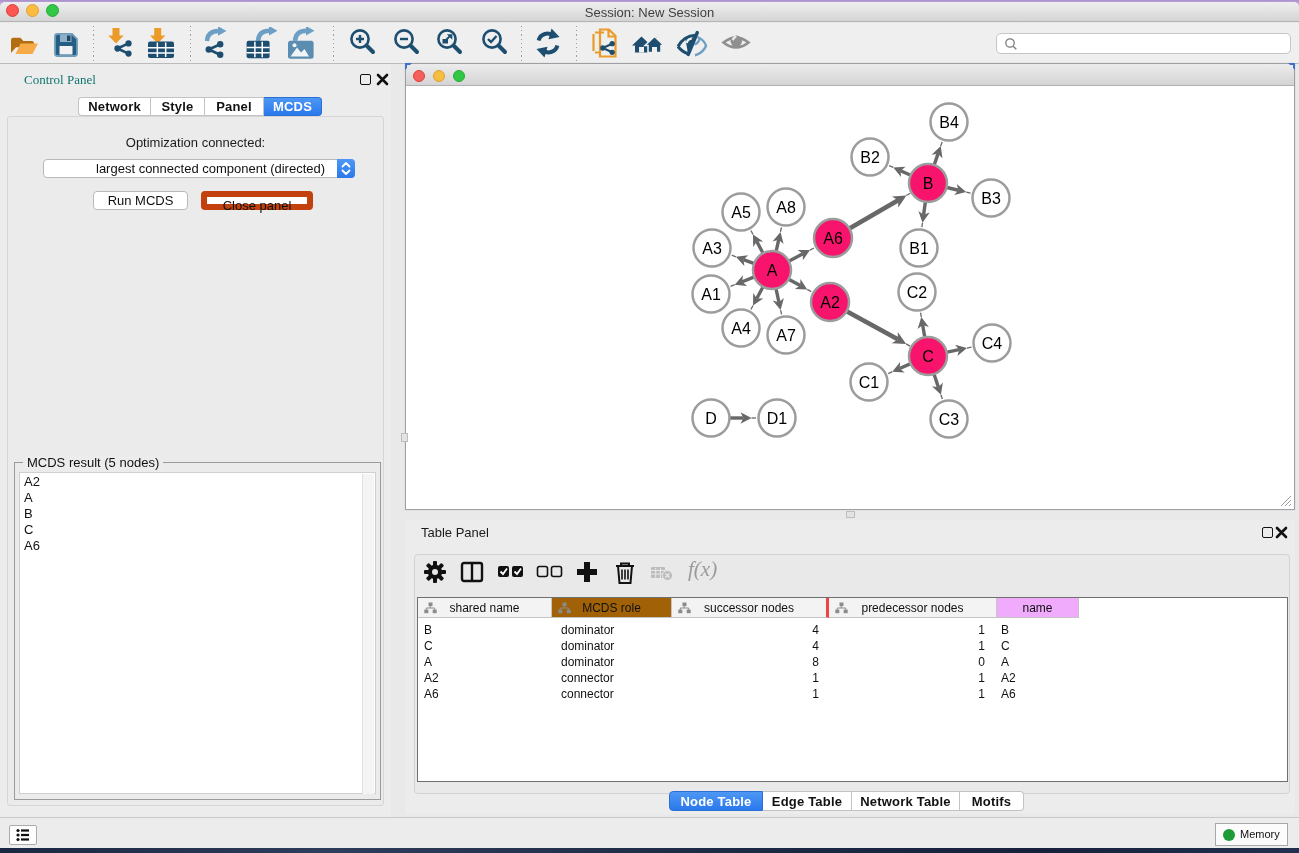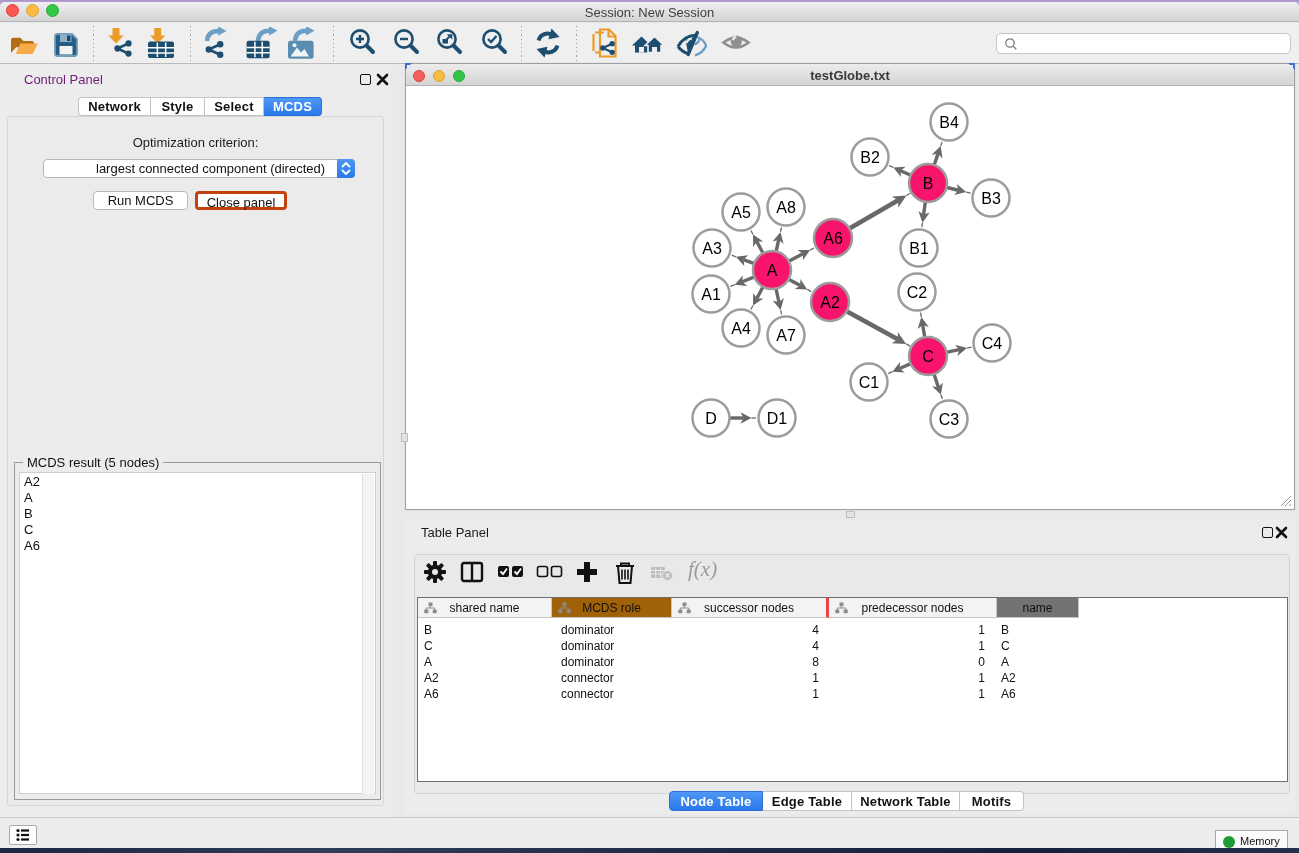--- a/index.html
+++ b/index.html
@@ -153,65 +153,64 @@
   </div>
 
 <div class="abs" style="left:996px;top:33px;width:295px;height:21px;background:#ffffff;border:1px solid #c6c6c6;border-radius:5px;">
   <svg class="abs" style="left:7px;top:3px;" width="14" height="14" viewBox="0 0 14 14">
       <circle cx="6" cy="6" r="4.2" fill="none" stroke="#7d7d7d" stroke-width="1.3"></circle>
       <line x1="9.2" y1="9.2" x2="12.3" y2="12.3" stroke="#7d7d7d" stroke-width="1.3"></line>
     </svg>
 </div>
 
 <div class="abs" style="left:0;top:64px;width:391px;height:753px;background:#ececec;">
-  <div class="abs" style="left:24px;top:8px;font-size:13px;color:#701a75;">Control Panel</div>
+  <div class="abs" style="left:24px;top:8px;font-size:13px;color:#0f766e;font-family:Liberation Serif, serif;">Control Panel</div>
 
   <div class="abs" style="left:360px;top:10px;width:11px;height:11px;border:1.5px solid #111;border-radius:2px;"></div>
   <svg class="abs" style="left:376px;top:9px;" width="13" height="13" viewBox="0 0 13 13">
       <path d="M2 2 L11 11 M11 2 L2 11" stroke="#111" stroke-width="2.6" stroke-linecap="round"></path>
     </svg>
 
   <div class="abs" style="left:78px;top:33px;height:19px;display:flex;font-size:13px;font-weight:600;letter-spacing:0.2px;">
     <div style="width:72px;background:#ffffff;border:1px solid #c3c3c3;border-right:none;border-radius:4px 0 0 4px;text-align:center;line-height:18px;color:#111;">Network</div>
     <div style="width:54px;background:#ffffff;border:1px solid #c3c3c3;border-right:none;text-align:center;line-height:18px;color:#111;">Style</div>
-    <div style="width:60px;background:#ffffff;border:1px solid #c3c3c3;text-align:center;line-height:18px;color:#111;">Select</div>
+    <div style="width:60px;background:#ffffff;border:1px solid #c3c3c3;text-align:center;line-height:18px;color:#111;">Panel</div>
     <div style="width:58px;background:linear-gradient(#4e97f4,#2a79ec);border:1px solid #2a6fd6;border-left:none;border-radius:0 4px 4px 0;text-align:center;line-height:18px;color:#ffffff;">MCDS</div>
   </div>
 
   <div class="abs" style="left:7px;top:52px;width:377px;height:690px;background:#ebebeb;border:1px solid #d6d6d6;border-radius:3px;"></div>
-  <div class="abs" style="left:0px;top:71px;width:391px;text-align:center;font-size:13px;color:#1c1c1c;">Optimization criterion:</div>
+  <div class="abs" style="left:0px;top:71px;width:391px;text-align:center;font-size:13px;color:#1c1c1c;">Optimization connected:</div>
 
   <div class="abs" style="left:43px;top:95px;width:312px;height:19px;background:#ffffff;border:1px solid #b9b9b9;border-radius:4px;">
     <div class="abs" style="left:12px;top:1px;font-size:13px;color:#111;line-height:16px;padding-left:40px;">largest connected component (directed)</div>
     <div class="abs" style="right:-1px;top:-1px;width:18px;height:19px;background:linear-gradient(#4e97f4,#2a79ec);border-radius:0 4px 4px 0;">
       <svg width="18" height="19" viewBox="0 0 18 19">
           <path d="M5.5 7.5 L9 4 L12.5 7.5" fill="none" stroke="#fff" stroke-width="1.8" stroke-linejoin="round" stroke-linecap="round"></path>
           <path d="M5.5 11.5 L9 15 L12.5 11.5" fill="none" stroke="#fff" stroke-width="1.8" stroke-linejoin="round" stroke-linecap="round"></path>
         </svg>
     </div>
   </div>
 
   <div class="abs" style="left:93px;top:127px;width:95px;height:19px;background:#ffffff;border:1px solid #b9b9b9;border-radius:4px;text-align:center;font-size:13px;line-height:17px;color:#111;">Run MCDS</div>
-  <div class="abs" style="left:195px;top:127px;width:92px;height:19px;background:#ffffff;border:3px solid #c2410c;border-radius:4px;text-align:center;font-size:13px;line-height:17px;color:#111;">Close panel</div>
+  <div class="abs" style="left:201px;top:127px;width:112px;height:19px;background:#ffffff;border:6px solid #c2410c;border-radius:4px;text-align:center;font-size:13px;line-height:17px;color:#111;">Close panel</div>
 
   <div class="abs" style="left:14px;top:398px;width:367px;height:338px;border:1px solid #9a9a9a;">
     <div class="abs" style="left:8px;top:-8px;background:#ececec;padding:0 4px;font-size:13px;color:#111;">MCDS result (5 nodes)</div>
     <div class="abs" style="left:4px;top:9px;width:357px;height:322px;background:#ffffff;border:1px solid #cfcfcf;font-size:13px;color:#111;">
       <div style="padding:1px 0 0 4px;line-height:16px;">A2<br>A<br>B<br>C<br>A6</div>
       <div class="abs" style="right:1px;top:1px;width:12px;height:320px;background:#f4f4f4;border-left:1px solid #e0e0e0;"></div>
     </div>
   </div>
 </div>
 
 <div class="abs" style="left:405px;top:63px;width:890px;height:447px;background:#ffffff;border:1px solid #9f9f9f;border-radius:4px 4px 0 0;box-shadow:0 0 1px rgba(60,100,200,0.5);">
   <div class="abs" style="left:0;top:0;width:888px;height:22px;background:linear-gradient(#ececec,#d4d4d4);border-bottom:1px solid #b1b1b1;border-radius:4px 4px 0 0;">
     <div class="abs" style="left:7px;top:6px;width:12px;height:12px;border-radius:50%;background:#f3605c;border:0.5px solid #df3e38;"></div>
     <div class="abs" style="left:27px;top:6px;width:12px;height:12px;border-radius:50%;background:#f6be40;border:0.5px solid #de9f34;"></div>
     <div class="abs" style="left:47px;top:6px;width:12px;height:12px;border-radius:50%;background:#30c745;border:0.5px solid #27aa35;"></div>
-    <div class="abs" style="left:0;top:4px;width:888px;text-align:center;font-size:13px;font-weight:700;color:#3a3a3a;">testGlobe.txt</div>
   </div>
   <svg id="graph" class="abs" style="left:1px;top:23px;" width="886" height="423" viewBox="0 0 886 423">
       <line x1="355.80814321184926" y1="165.80233246087926" x2="349.7911385847718" y2="154.54471090054076" stroke="#686868" stroke-width="3.4"></line>
       <line x1="346.02012041527405" y1="147.4892575511579" x2="343.89892269493157" y2="143.52056504213002" stroke="#686868" stroke-width="1.3"></line>
       <polygon points="346.0,147.5 356.2,154.5 349.8,154.5 346.2,159.9" fill="#686868"></polygon>
       <line x1="369.2301439274638" y1="163.96435232641292" x2="371.73282966307505" y2="152.7022665161624" stroke="#686868" stroke-width="3.4"></line>
       <line x1="373.4682733256243" y1="144.89277003469078" x2="374.44446038580827" y2="140.49992826386298" stroke="#686868" stroke-width="1.3"></line>
       <polygon points="373.5,144.9 376.6,156.9 371.7,152.7 365.5,154.4" fill="#686868"></polygon>
       <line x1="346.6919118402111" y1="176.28703434141076" x2="336.4523565822014" y2="172.53253074680717" stroke="#686868" stroke-width="3.4"></line>
       <line x1="328.9413460551085" y1="169.7784935535398" x2="324.71640263361877" y2="168.2293476323269" stroke="#686868" stroke-width="1.3"></line>
@@ -408,21 +407,21 @@
               </g>
             </svg>successor nodes</div>
           <div style="width:168px;background:#f3f3f3;border-right:1px solid #c4c4c4;border-bottom:1px solid #c4c4c4;position:relative;text-align:center;line-height:20px;"><svg style="position:absolute;left:6px;top:4px;" width="13" height="12" viewBox="0 0 13 12">
               <g fill="#8b8b8b">
                 <rect x="4.5" y="0.5" width="4" height="3.6"></rect>
                 <rect x="0.3" y="7.6" width="4" height="3.6"></rect>
                 <rect x="8.7" y="7.6" width="4" height="3.6"></rect>
                 <path d="M6.2 4 L6.2 6 M2.3 7.8 L2.3 6 L10.7 6 L10.7 7.8" stroke="#8b8b8b" fill="none" stroke-width="1"></path>
               </g>
             </svg>predecessor nodes</div>
-          <div style="width:82px;background:#737373;border-right:1px solid #c4c4c4;border-bottom:1px solid #c4c4c4;position:relative;text-align:center;line-height:20px;">name</div>
+          <div style="width:82px;background:#f0abfc;border-right:1px solid #c4c4c4;border-bottom:1px solid #c4c4c4;position:relative;text-align:center;line-height:20px;">name</div>
         </div>
       </div>
     <div id="tbody" class="abs" style="left:0;top:24px;width:869px;font-size:12px;color:#111;">
         <div style="display:flex;height:16px;line-height:16px;">
           <div style="width:134px;padding-left:6px;">B</div>
           <div style="width:120px;padding-left:9px;">dominator</div>
           <div style="width:157px;text-align:right;padding-right:10px;">4</div>
           <div style="width:168px;text-align:right;padding-right:12px;">1</div>
           <div style="width:82px;padding-left:4px;">B</div>
         </div>
@@ -471,19 +470,19 @@
         <g fill="#111">
           <circle cx="8" cy="4.5" r="1.6"></circle>
           <circle cx="8" cy="9" r="1.6"></circle>
           <circle cx="8" cy="13.5" r="1.6"></circle>
           <rect x="11" y="3.4" width="8" height="2.2"></rect>
           <rect x="11" y="7.9" width="8" height="2.2"></rect>
           <rect x="11" y="12.4" width="8" height="2.2"></rect>
         </g>
       </svg>
   </div>
-  <div class="abs" style="left:1215px;top:12px;width:73px;height:23px;background:#fbfbfb;border:1px solid #a8a8a8;font-size:11px;color:#111;">
+  <div class="abs" style="left:1215px;top:5px;width:73px;height:23px;background:#fbfbfb;border:1px solid #a8a8a8;font-size:11px;color:#111;">
     <div class="abs" style="left:7px;top:5px;width:12px;height:12px;border-radius:50%;background:#1c9b37;"></div>
     <div class="abs" style="left:24px;top:4px;">Memory</div>
   </div>
 </div>
 
 <div class="abs" style="left:0;top:848px;width:1299px;height:5px;background:linear-gradient(90deg,#1a2742,#2e3d5c 25%,#1d2a45 55%,#16223c 80%,#222f4e);"></div>
 
 </body></html>

